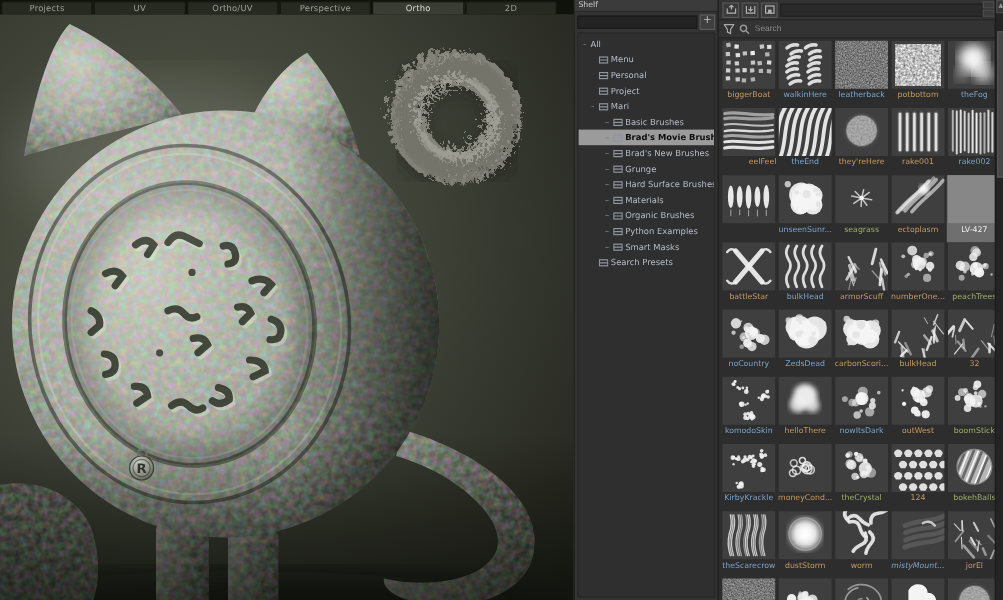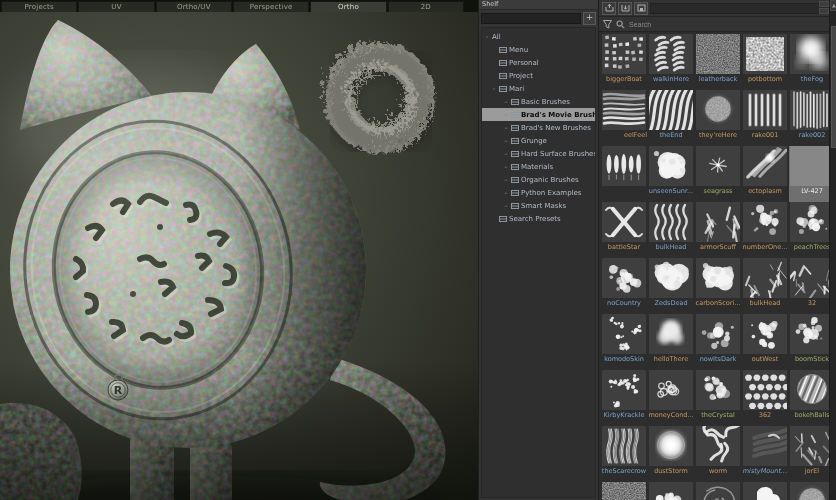--- a/index.html
+++ b/index.html
@@ -1195,21 +1195,21 @@
               <path d="M18.8,26.8 a3.5,3.5 0 1 1 7,0 l-1.6,2.8 h-3.8 Z" fill="#ededed" opacity="0.92"></path>
               <path d="M27.200000000000003,26.8 a3.5,3.5 0 1 1 7,0 l-1.6,2.8 h-3.8 Z" fill="#ededed" opacity="0.92"></path>
               <path d="M35.6,26.8 a3.5,3.5 0 1 1 7,0 l-1.6,2.8 h-3.8 Z" fill="#ededed" opacity="0.92"></path>
               <path d="M6,36.2 a3.5,3.5 0 1 1 7,0 l-1.6,2.8 h-3.8 Z" fill="#ededed" opacity="0.92"></path>
               <path d="M14.4,36.2 a3.5,3.5 0 1 1 7,0 l-1.6,2.8 h-3.8 Z" fill="#ededed" opacity="0.92"></path>
               <path d="M22.8,36.2 a3.5,3.5 0 1 1 7,0 l-1.6,2.8 h-3.8 Z" fill="#ededed" opacity="0.92"></path>
               <path d="M31.200000000000003,36.2 a3.5,3.5 0 1 1 7,0 l-1.6,2.8 h-3.8 Z" fill="#ededed" opacity="0.92"></path>
               <path d="M39.6,36.2 a3.5,3.5 0 1 1 7,0 l-1.6,2.8 h-3.8 Z" fill="#ededed" opacity="0.92"></path>
             </svg>
           </div>
-          <div class="lbl" style="color: rgb(196, 154, 98);">362</div>
+          <div class="lbl" style="color: rgb(196, 154, 98);">124</div>
         </div>
         <div class="cell">
           <div class="thumb">
             <svg width="44" height="40" viewBox="0 0 44 40">
               <defs>
                 <clipPath id="tf34c">
                   <circle cx="22" cy="19" r="14.5"></circle>
                 </clipPath>
               </defs>
               <circle cx="22" cy="19" r="14.5" fill="#bdbdbd" opacity="0.95"></circle>

